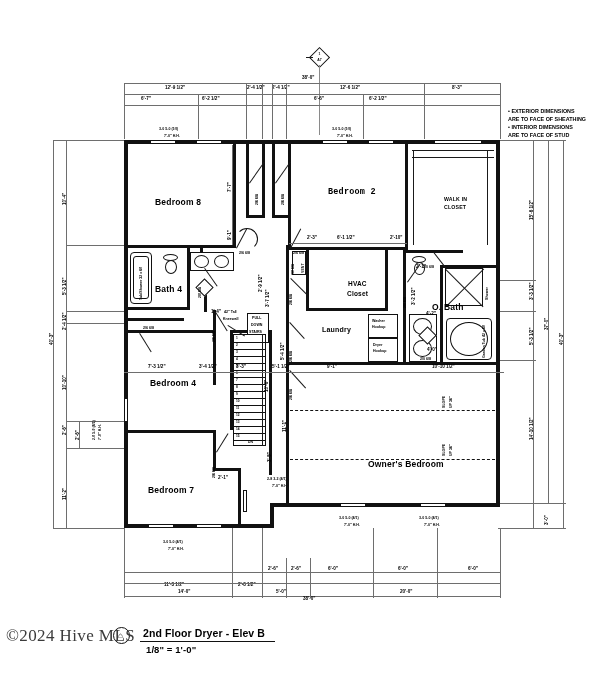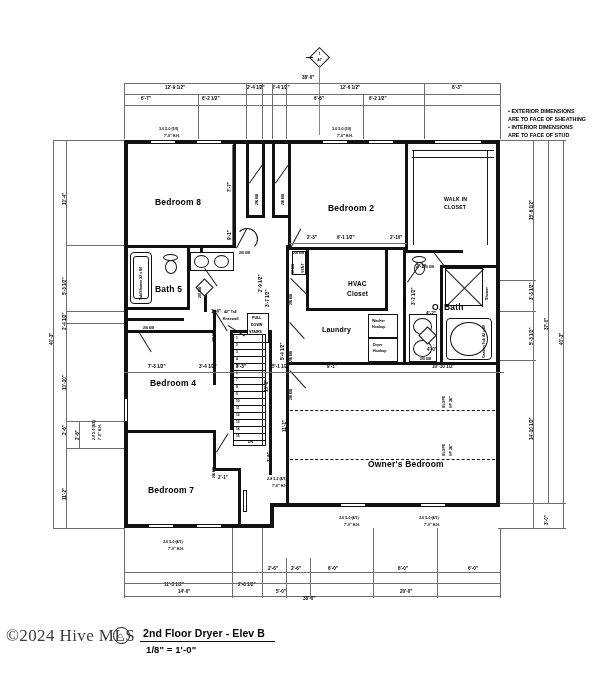--- a/index.html
+++ b/index.html
@@ -356,22 +356,22 @@
   <div class="t tiny" style="left:249px;top:331px;">STAIRS</div>
 
   <div class="dash" style="left:290px;top:410px;width:205px;"></div>
   <div class="dash" style="left:290px;top:459px;width:205px;"></div>
   <div class="t tinyv" style="left:443px;top:408px;">SLOPE</div>
   <div class="t tinyv" style="left:450px;top:408px;">UP 36"</div>
   <div class="t tinyv" style="left:443px;top:456px;">SLOPE</div>
   <div class="t tinyv" style="left:450px;top:456px;">UP 36"</div>
 
   <div class="t rlab" style="left:155px;top:198px;">Bedroom 8</div>
-  <div class="t rlab" style="left:328px;top:204px;">Bedroom 2</div>
-  <div class="t rlab" style="left:155px;top:285px;">Bath 5</div>
+  <div class="t rlab" style="left:328px;top:188px;font-family:Liberation Mono, monospace;">Bedroom 2</div>
+  <div class="t rlab" style="left:155px;top:285px;">Bath 4</div>
   <div class="t rlab" style="left:150px;top:379px;">Bedroom 4</div>
   <div class="t rlab" style="left:148px;top:486px;">Bedroom 7</div>
   <div class="t rlab" style="left:368px;top:460px;">Owner's Bedroom</div>
   <div class="t rlab" style="left:432px;top:303px;text-align:center;">O. Bath</div>
   <div class="t rlab2" style="left:348px;top:281px;font-size:6.5px;">HVAC</div>
   <div class="t rlab2" style="left:347px;top:291px;font-size:6.5px;">Closet</div>
   <div class="t rlab2" style="left:322px;top:326px;font-size:7px;">Laundry</div>
   <div class="t rlab2" style="left:444px;top:197px;">WALK IN</div>
   <div class="t rlab2" style="left:444px;top:205px;">CLOSET</div>
 

